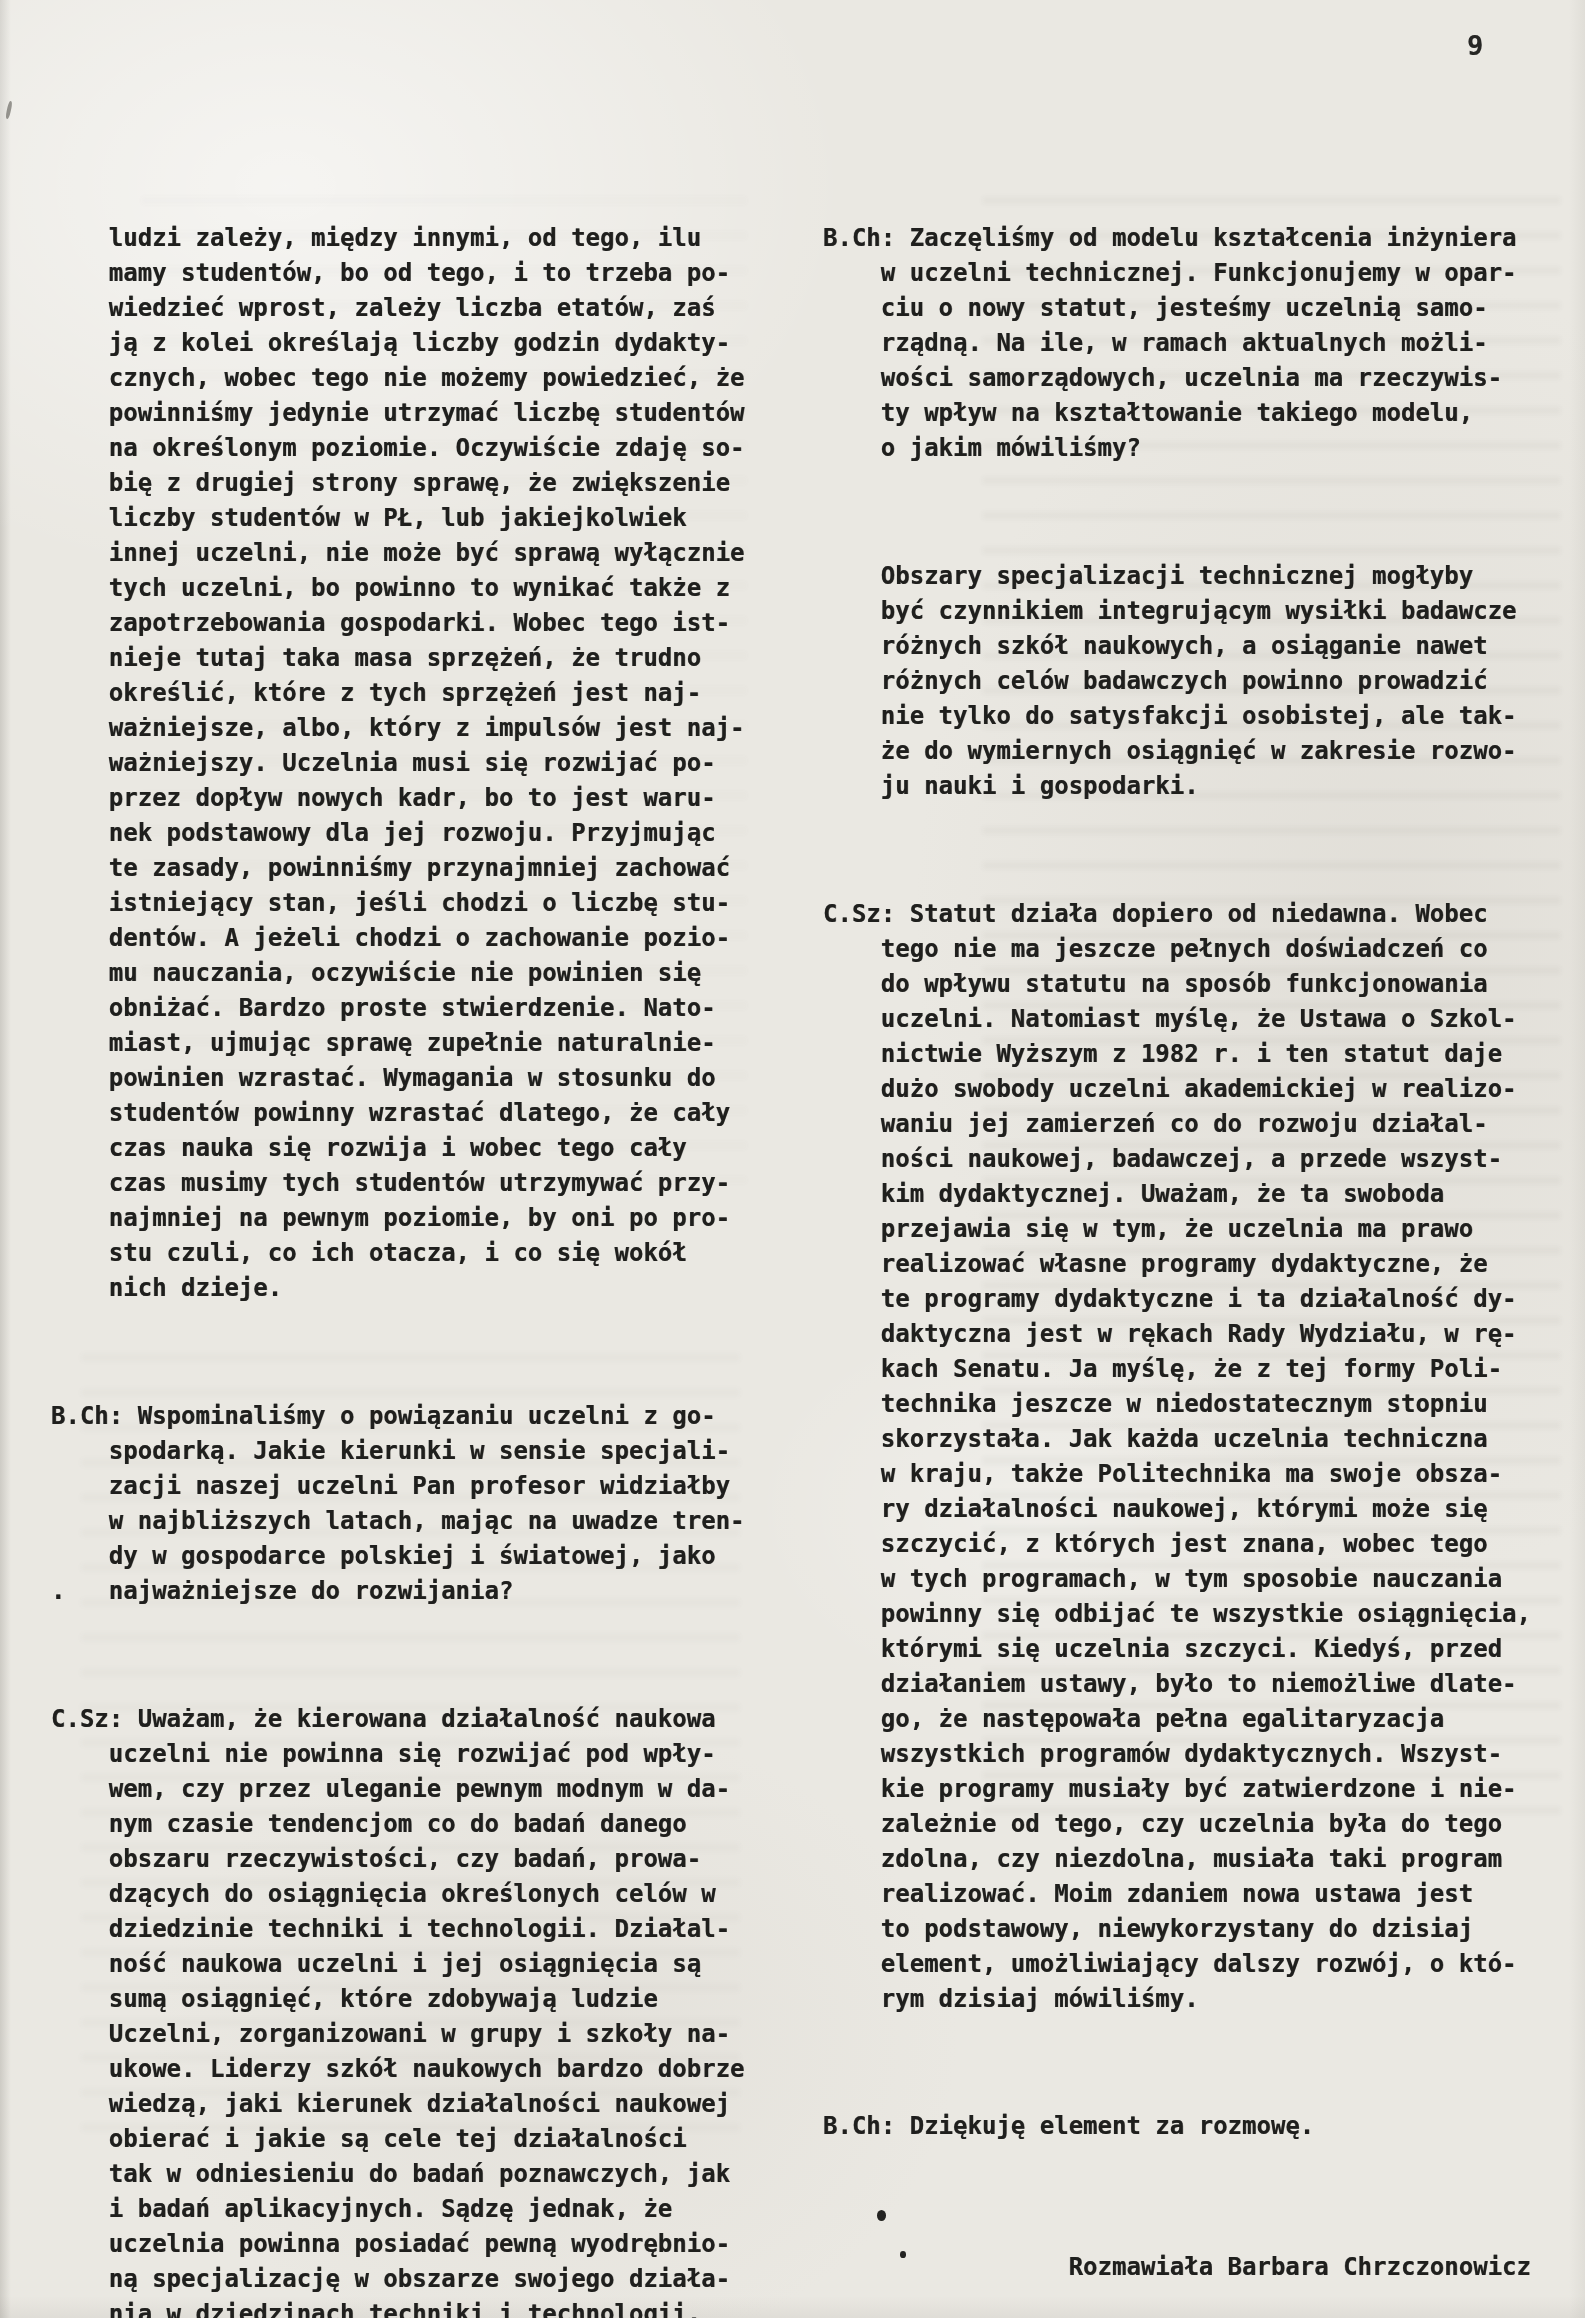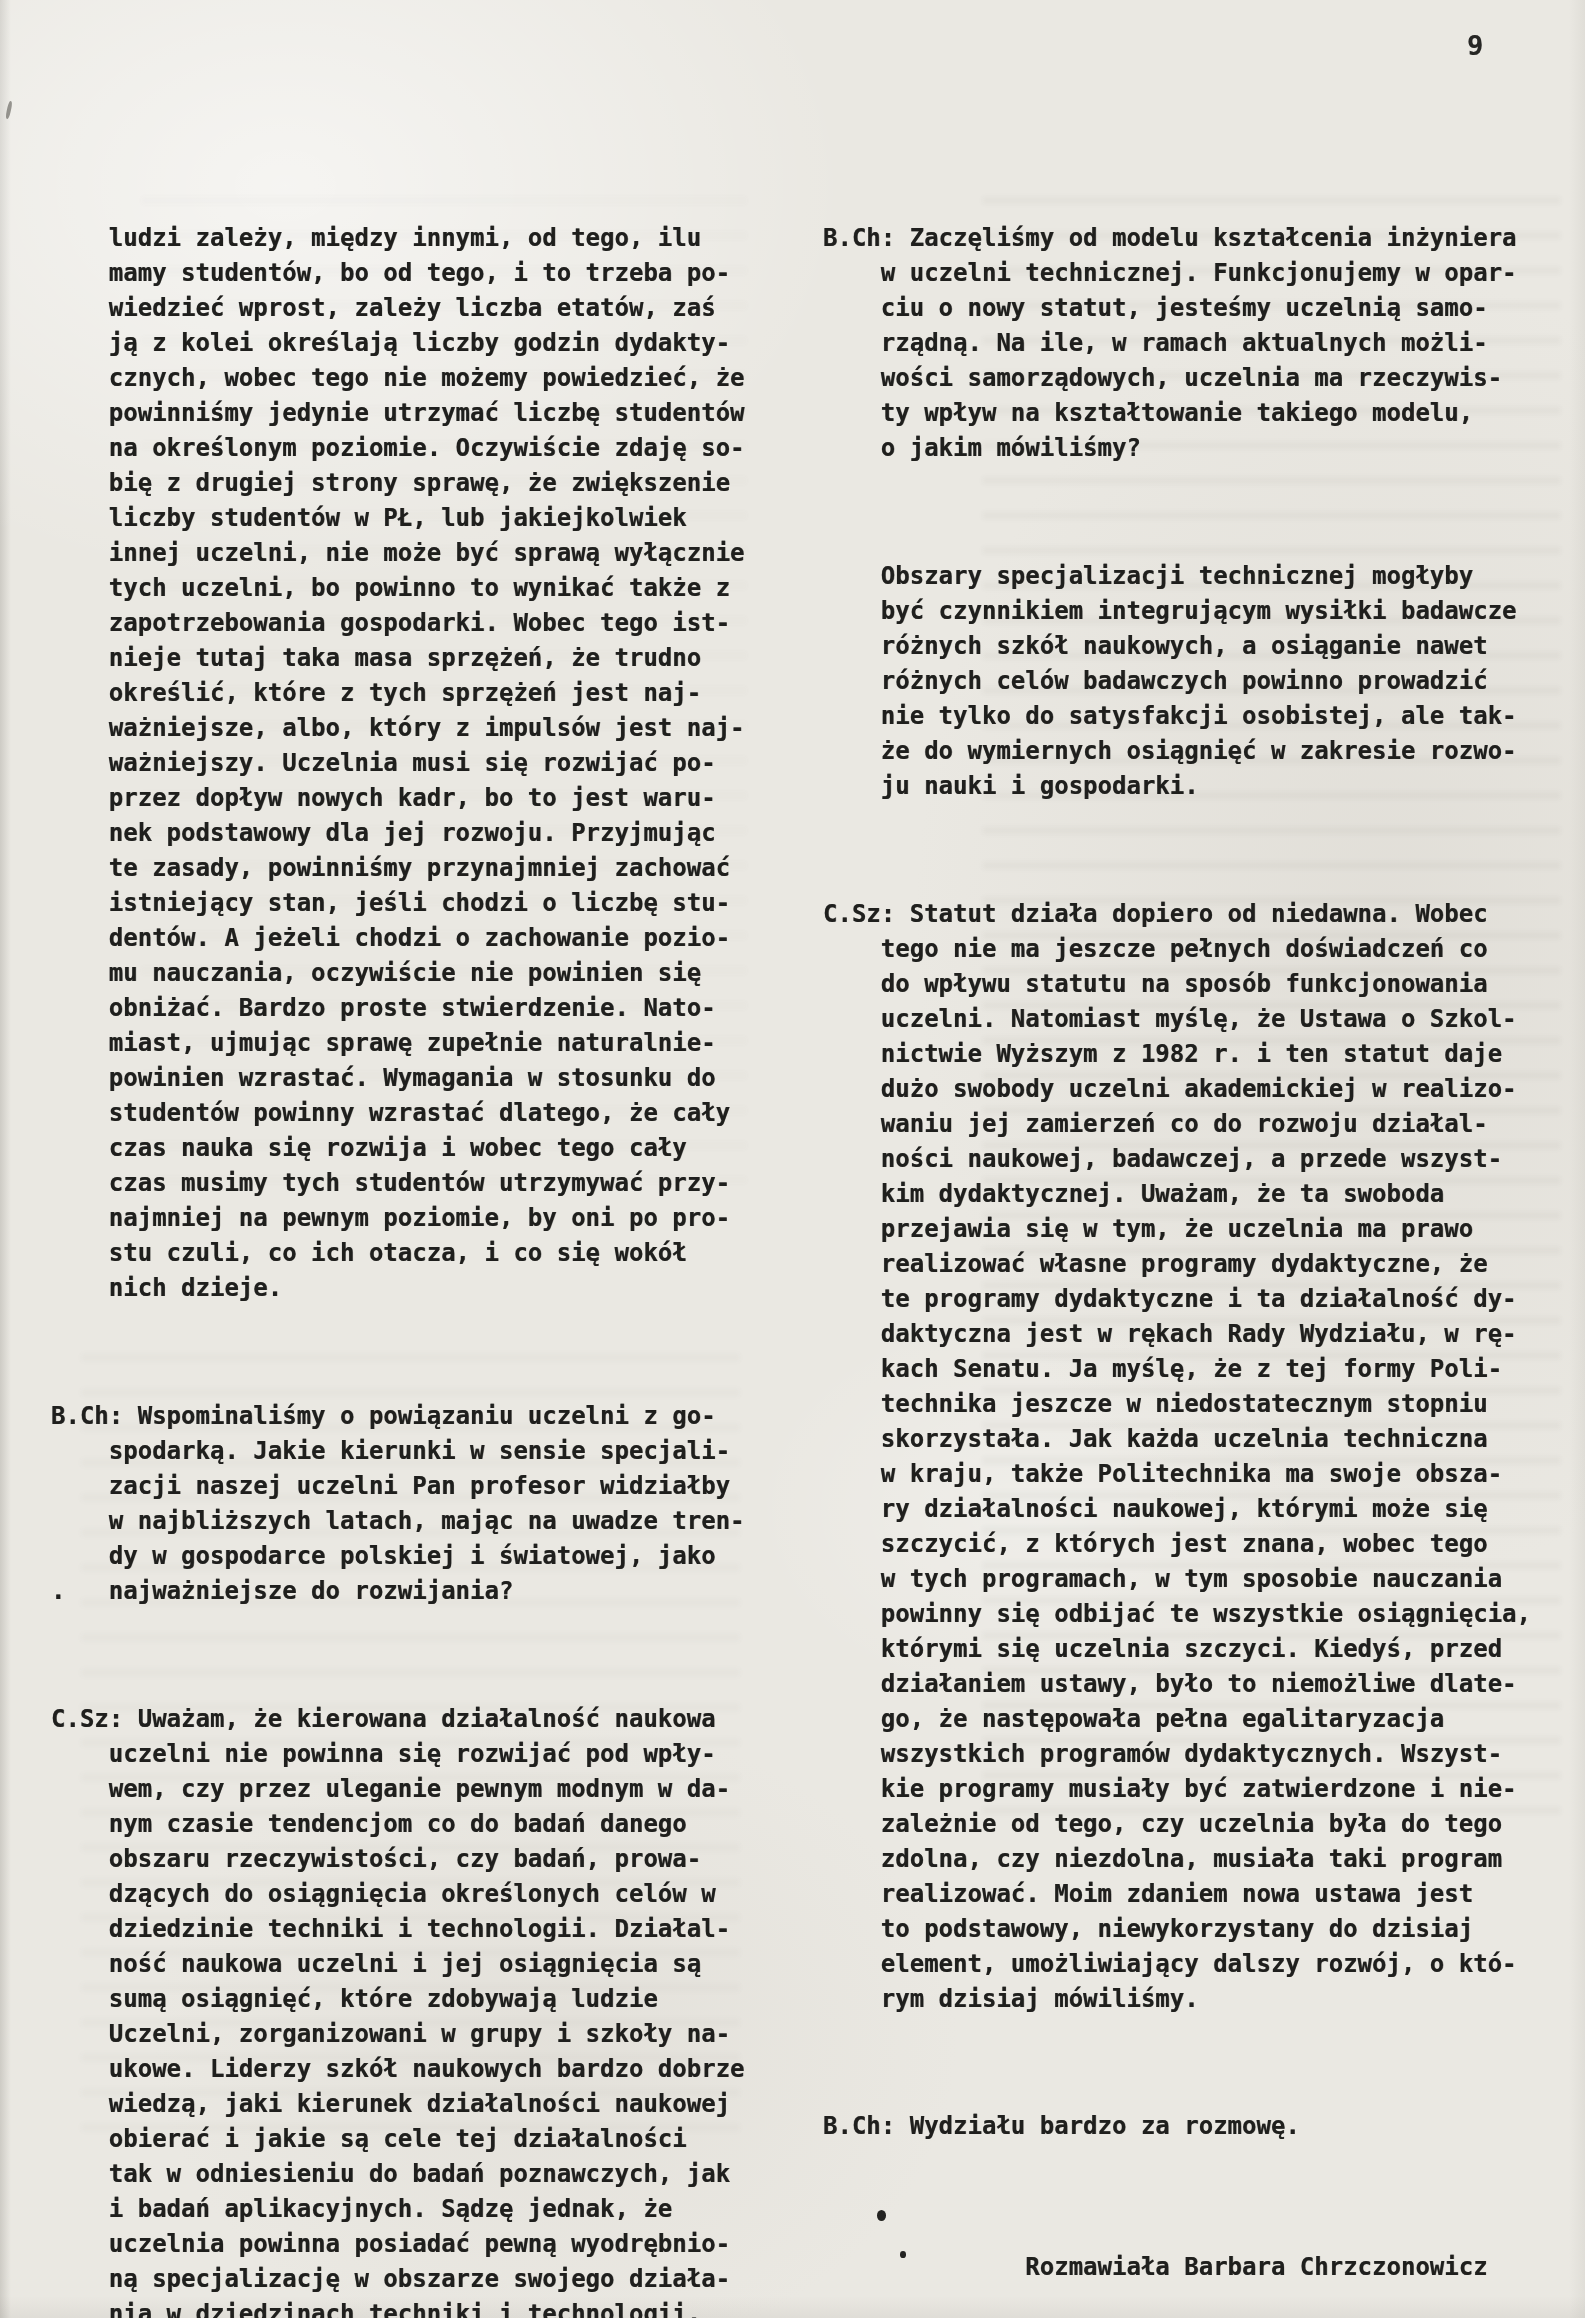--- a/index.html
+++ b/index.html
@@ -62,21 +62,21 @@
     white-space: pre;
     letter-spacing: 0px;
     text-shadow:
       0.4px 0.4px 0.3px rgba(30,30,28,0.45),
       -0.3px 0 0.3px rgba(30,30,28,0.28);
   }
   .col-left  { left: 39px; }
   .col-right { left: 811px; }
   .col p { margin: 12px; }
   .col p + p { margin-top: 10.8px; }
-  .col-right p.byline   { margin-top: 24px; }
+  .col-right p.byline   { margin-top: 24px; text-align: right; }
 
   .ink-dot {
     position: absolute;
     background: #232321;
     border-radius: 50%;
   }
   .dot-a { left: 877px; top: 2210px; width: 9.4px; height: 10.8px; }
   .dot-b { left: 900px; top: 2251px; width: 6px;  height: 6.7px; }
   .speck-a { left: 6.7px; top: 101px; width: 4px; height: 17.5px; border-radius: 40%;
              background: rgba(60,58,52,0.5); transform: rotate(12deg); }
@@ -192,21 +192,21 @@
     działaniem ustawy, było to niemożliwe dlate-
     go, że następowała pełna egalitaryzacja
     wszystkich programów dydaktycznych. Wszyst-
     kie programy musiały być zatwierdzone i nie-
     zależnie od tego, czy uczelnia była do tego
     zdolna, czy niezdolna, musiała taki program
     realizować. Moim zdaniem nowa ustawa jest
     to podstawowy, niewykorzystany do dzisiaj
     element, umożliwiający dalszy rozwój, o któ-
     rym dzisiaj mówiliśmy.</p>
-    <p class="para">B.Ch: Wydziału bardzo za rozmowę.</p>
+    <p class="para">B.Ch: Dziękuję element za rozmowę.</p>
     <p class="para byline">              Rozmawiała Barbara Chrzczonowicz</p>
     
     
   </div>
 
   <div class="ink-dot dot-a"></div>
   <div class="ink-dot dot-b"></div>
   <div class="ink-dot speck-a"></div>
 
 </div>

